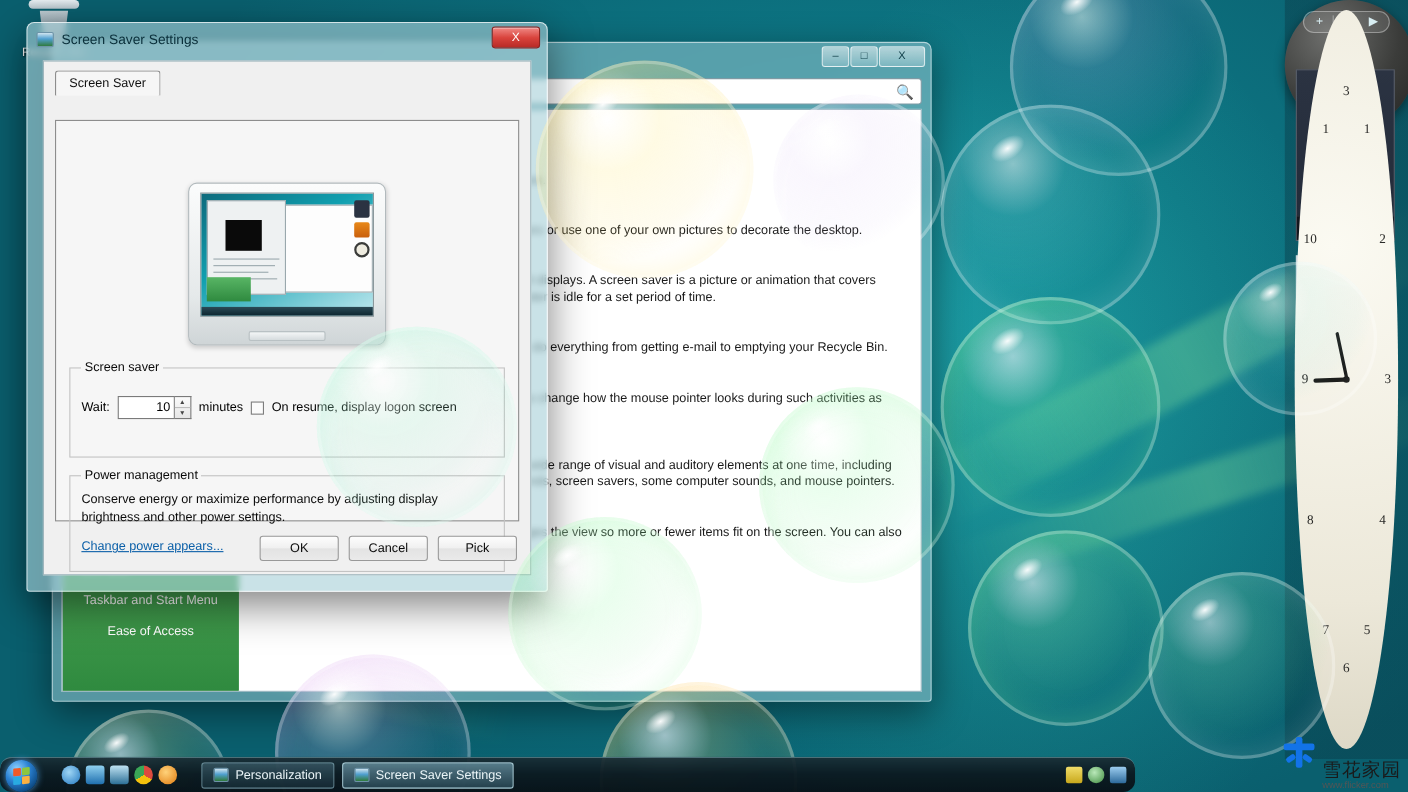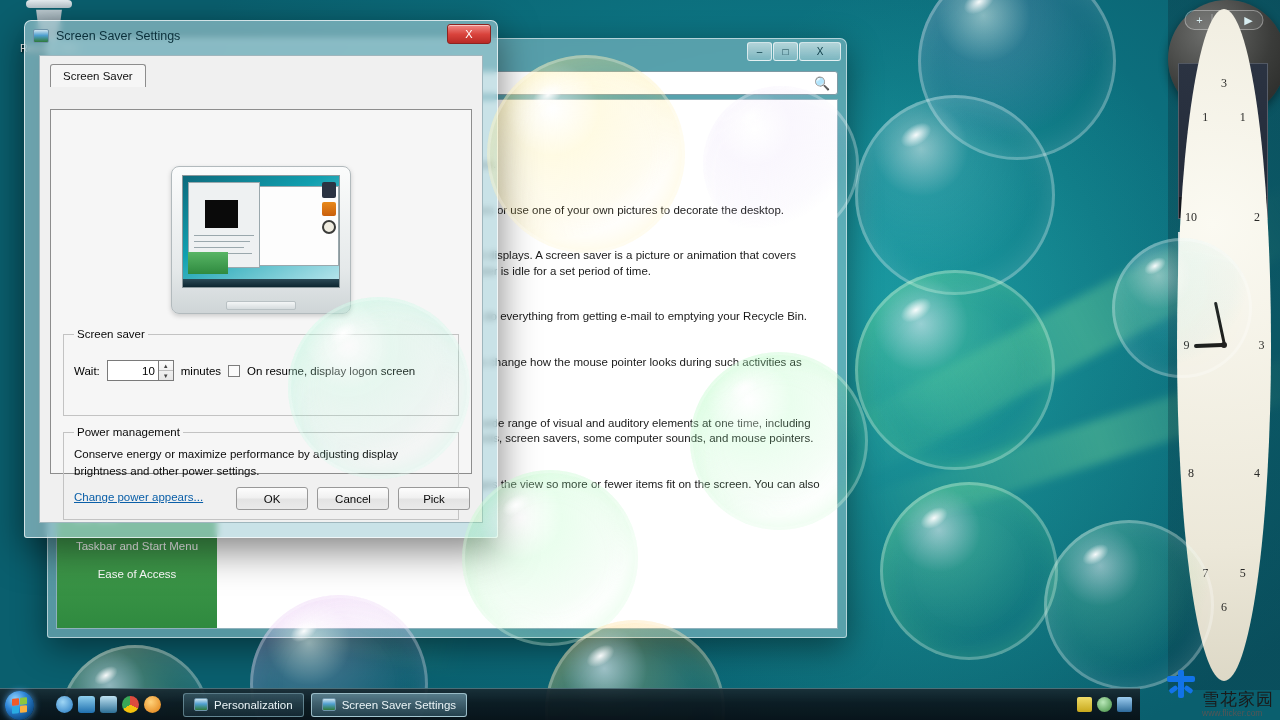--- a/index.html
+++ b/index.html
@@ -326,24 +326,24 @@
   #pm-text { font-size: 11.5px; color: #0a0a0a; line-height: 1.45; }
   #pm-link { font-size: 11.5px; color: #0a5fa8; text-decoration: underline; display: inline-block; margin-top: 12px; }
 
   #dlg-buttons {
     position: absolute; right: 12px; bottom: 12px; display: flex; gap: 9px;
   }
   #dlg-buttons .btn { min-width: 72px; }
 
   
   #taskbar {
-    position: absolute; left: 0; bottom: 0; width: 1140px; height: 32px; z-index: 70;
+    position: absolute; left: 0; bottom: 0; width: 1032px; height: 32px; z-index: 70;
     background: linear-gradient(180deg, rgba(26,44,52,0.92) 0%, rgba(12,26,33,0.96) 45%, rgba(8,18,24,0.97) 100%);
     border-top: 1px solid rgba(160,220,230,0.45);
-    display: flex; align-items: center;
+    display: flex; align-items: center; border-radius: 11px;
   }
   #start-orb {
     width: 38px; height: 30px; margin-left: 2px; position: relative;
   }
   #start-orb .orb {
     position: absolute; left: 3px; top: 1px; width: 29px; height: 29px; border-radius: 50%;
     background: radial-gradient(circle at 35% 28%, #8fd3ff 0%, #2b82d4 40%, #0e4c86 75%, #05294d 100%);
     box-shadow: 0 0 7px rgba(90,180,255,0.75);
   }
   #start-orb .flag {

